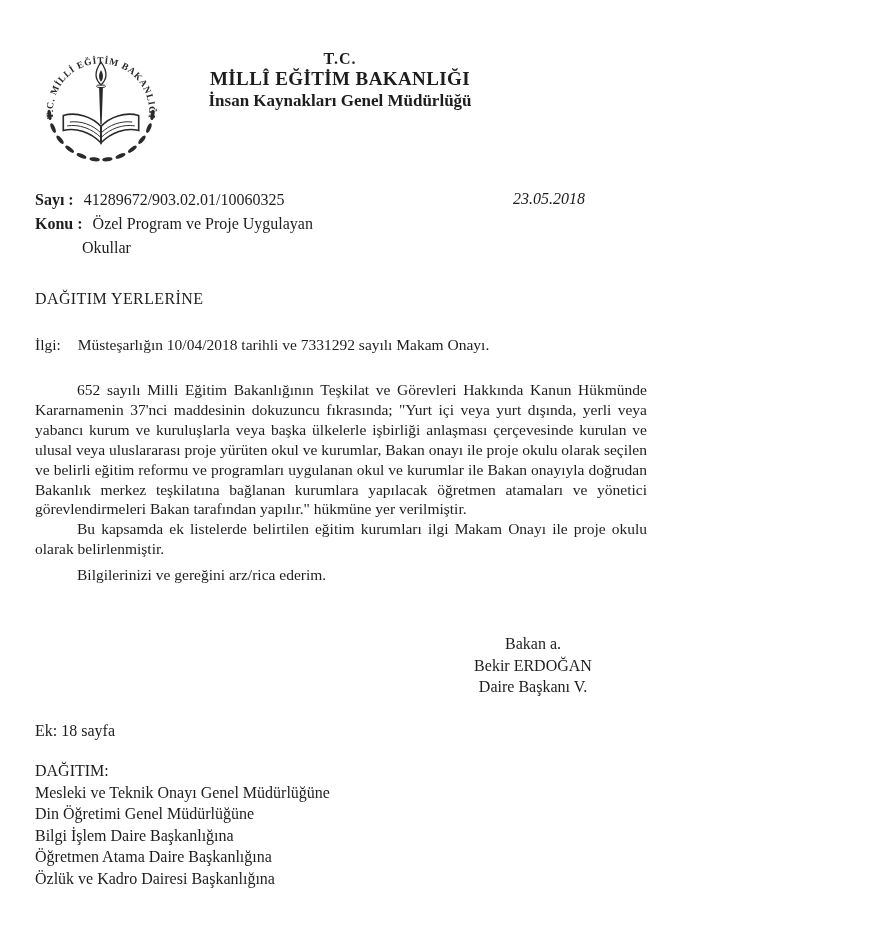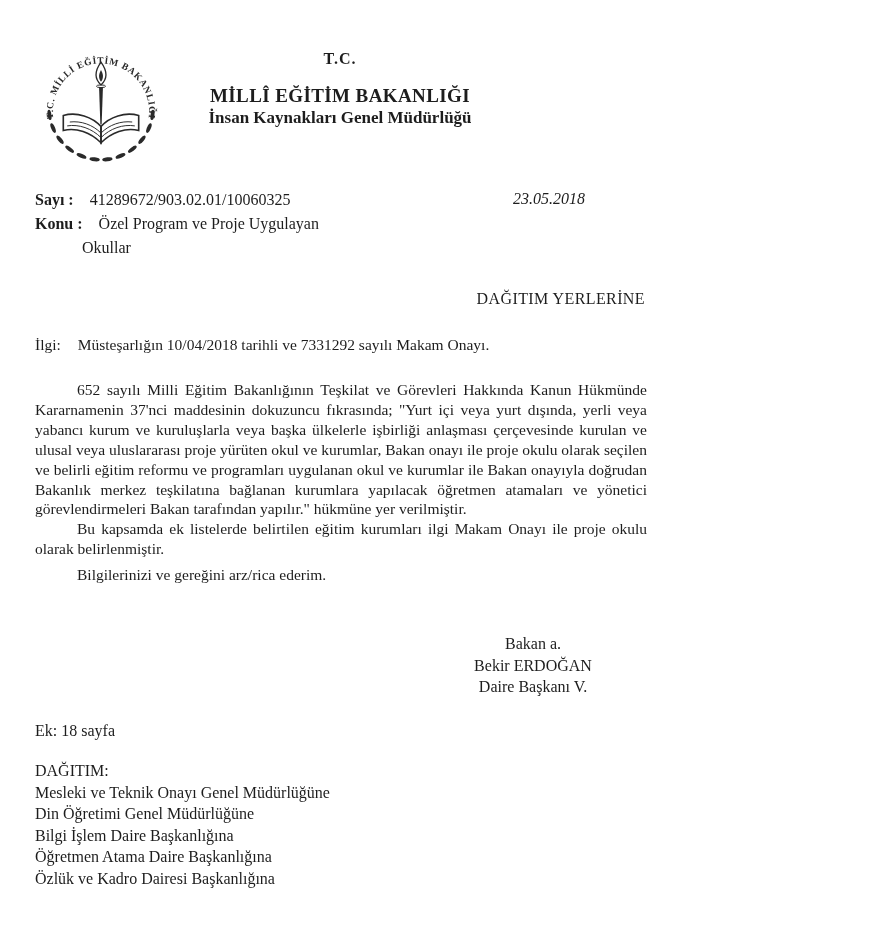--- a/index.html
+++ b/index.html
@@ -10,32 +10,32 @@
     color:#1d1d1d;
   }
   .page { position:relative; width:880px; height:945px; background:#ffffff; overflow:hidden; }
 
   
   .emblem { position:absolute; left:36px; top:44px; width:130px; height:130px; }
 
   
   .letterhead { position:absolute; top:50px; left:140px; width:400px; text-align:center; font-weight:bold; }
   .lh-tc       { font-size:16px; letter-spacing:1px; }
-  .lh-ministry { font-size:19px; margin-top:17px; letter-spacing:0.4px; }
+  .lh-ministry { font-size:19px; margin-top:0; letter-spacing:0.4px; }
   .lh-dept     { font-size:17px; margin-top:1px;text-align:center; }
 
   
   .meta { position:absolute; top:188px; left:35px; font-size:16px; line-height:24px; }
   .meta .label { font-weight:bold; }
-  .meta .value { margin-left:12px; }
+  .meta .value { margin-left:6px; }
   .meta-okullar { margin-left:47px; }
   .doc-date { position:absolute; top:190px; left:513px; font-size:16px;font-style:italic; }
 
   
-  .salutation { position:absolute; top:290px; left:35px; width:610px; text-align:right;
+  .salutation { position:absolute; top:290px; left:35px; width:610px; text-align:left;
                 font-size:16px; letter-spacing:0.4px; }
 
   
   .reference { position:absolute; top:336px; left:35px; width:660px; font-size:15.5px; }
   .reference .ref-text { margin-left:13px; }
 
   
   .body-text { position:absolute; top:380px; left:35px; width:612px;
                font-size:15.5px; line-height:19.9px; text-align:justify; }
   .body-text p { margin:0; text-indent:42px; }

